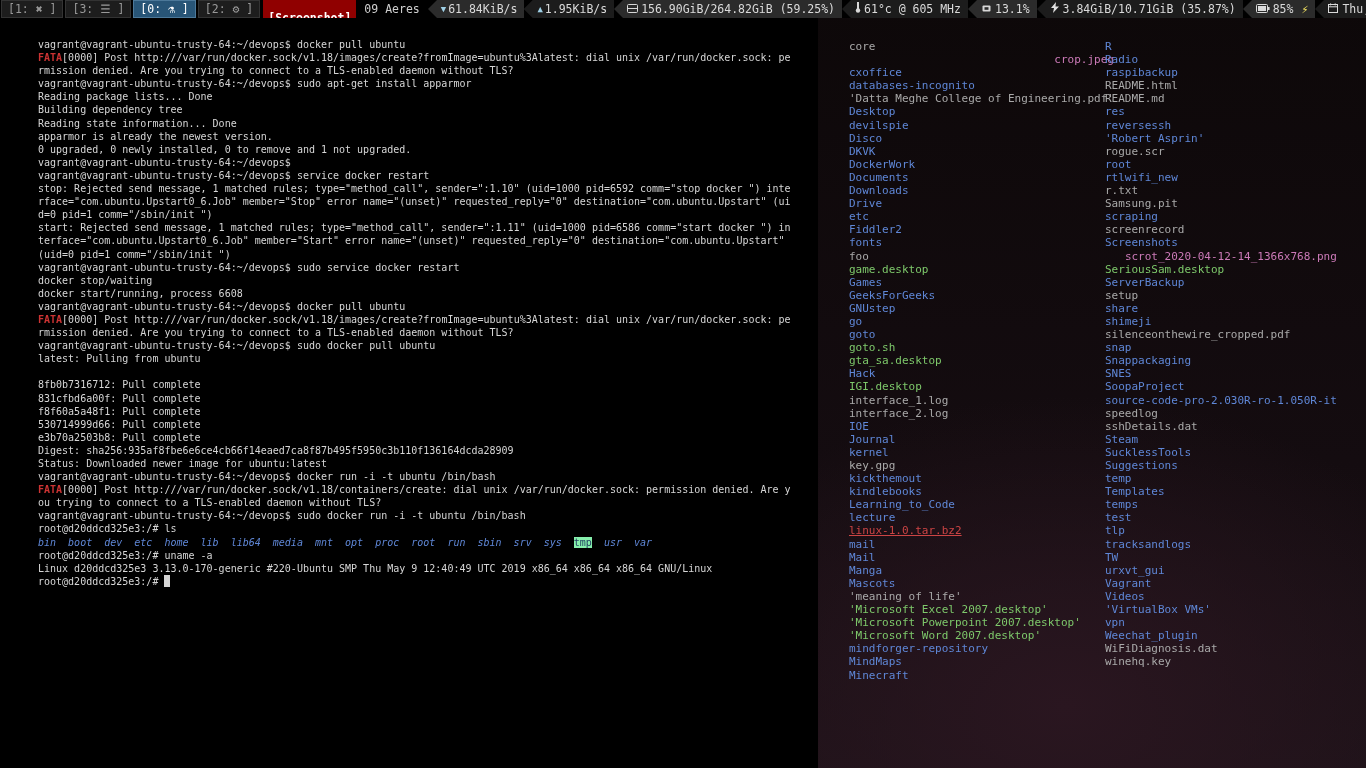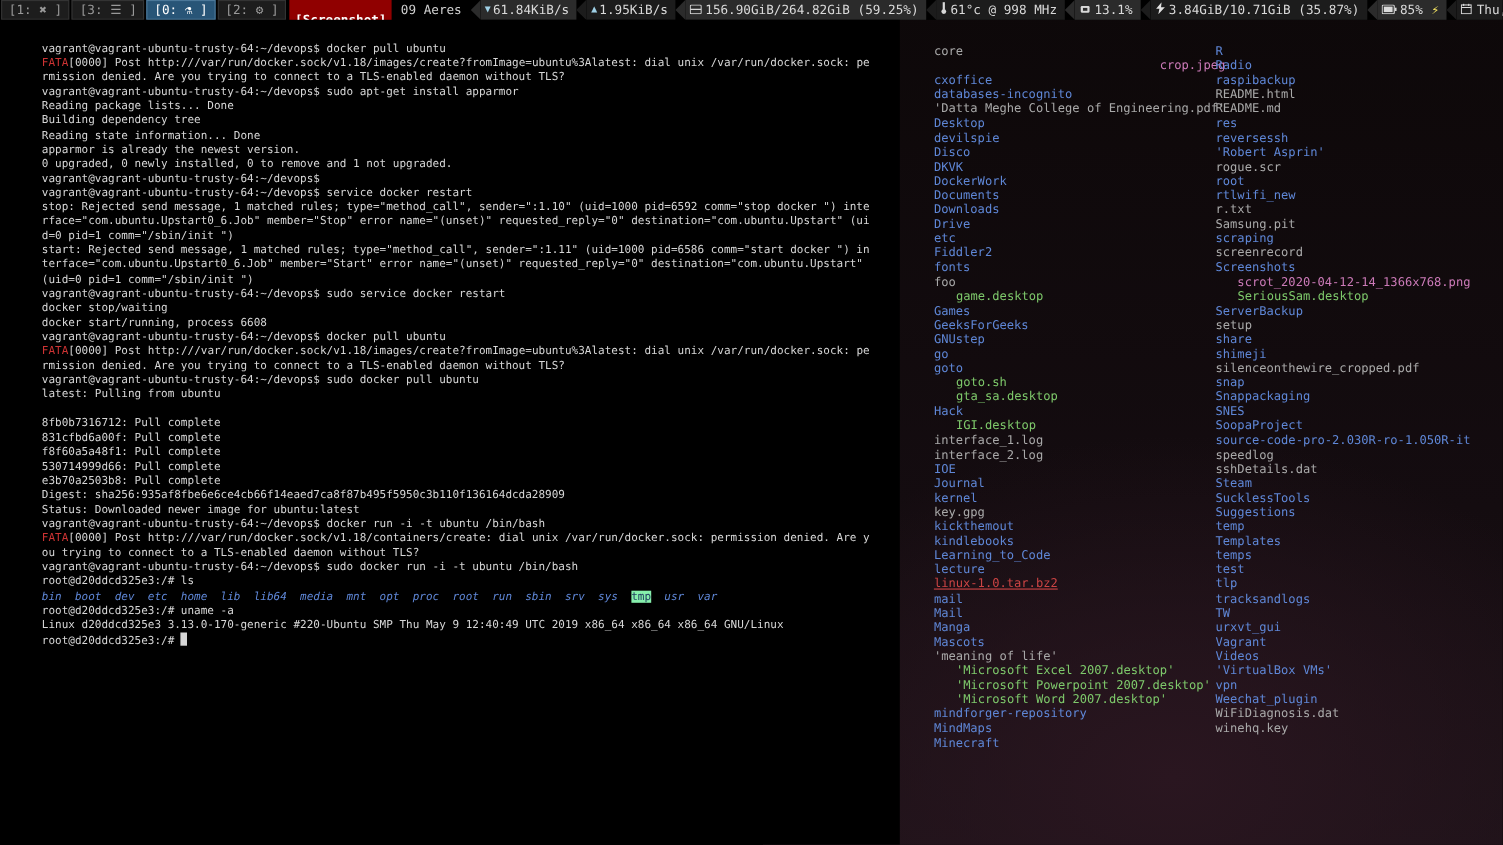--- a/index.html
+++ b/index.html
@@ -52,39 +52,39 @@
   
   #termL {
     position:absolute; left:0; top:18px; width:818px; height:750px;
     background:#000000;
     padding:20px 20px 4px 38px;
     font-size:10px; line-height:13.1px;
     color:#d6d6d6; white-space:pre;
     overflow:hidden;
   }
   #termL .l { display:block; height:13.1px; }
-  .red   { color:#cc3333; }
+  .red   { color:#cc3333;font-weight:bold; }
   .blue  { color:#5f87d7;font-style:italic; }
   .tmp   { color:#1e3a5f; background:#86efac; }
 
   
   #termR {
     position:absolute; left:820px; top:18px; width:546px; height:750px;
     background:transparent;
     padding:22px 0 0 0;
     font-size:11px; line-height:13.1px;
     overflow:hidden;
   }
   #cols { position:relative; height:648px; }
   .col { position:absolute; top:0; white-space:pre; }
   #colA { left:29px; }
   #colB { left:285px; }
   .f { display:block; height:13.1px; color:#a9a9a9; }
   .f.dir  { color:#5f87d7; }
-  .f.exe  { color:#7ec96b;margin-left:20px; }
+  .f.exe  { color:#7ec96b; }
   .f.img  { color:#cc7ab8;text-align:right; }
   .f.arc  { color:#cc4444;text-decoration:underline; }
   .termcurs { display:inline-block; width:6px; height:12px; background:#d6d6d6; vertical-align:-2px; }
 </style>
 </head>
 <body>
 
 <div id="bar">
   <div id="bar-left">
     <span class="ws">[1: ✖ ]</span>
@@ -138,21 +138,21 @@
           <path d="M9 0 L0 9 L9 18 Z" fill="#1c1c1c"></path>
         </svg>
       </span>
     <span class="blk alt">
       <span style="margin-right:3px;">
         <svg width="6" height="12" viewBox="0 0 6 12">
             <rect x="2" y="1" width="2" height="7" fill="#d8d8d8"></rect>
             <circle cx="3" cy="9.5" r="2.2" fill="#d8d8d8"></circle>
           </svg>
       </span>
-      <span>61°c @ 998 MHz</span>
+      <span>61°c @ 605 MHz</span>
     </span>
 
     <span class="sep">
         <svg width="9" height="18" viewBox="0 0 9 18">
           <path d="M9 0 L0 9 L9 18 Z" fill="#2b2b2b"></path>
         </svg>
       </span>
     <span class="blk">
       <span style="margin-right:3px;">
         <svg width="11" height="9" viewBox="0 0 11 9">

